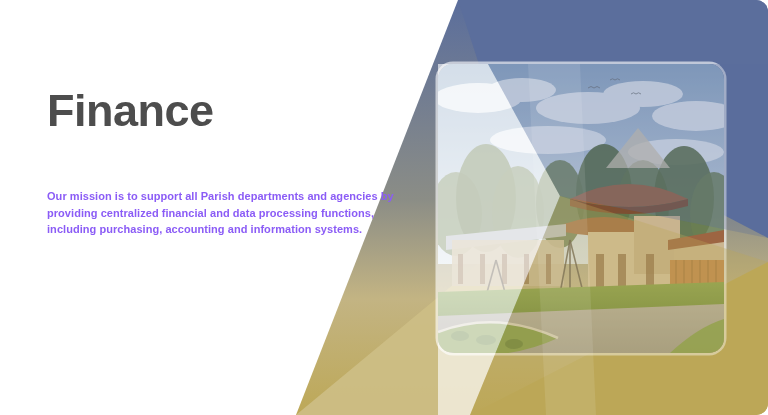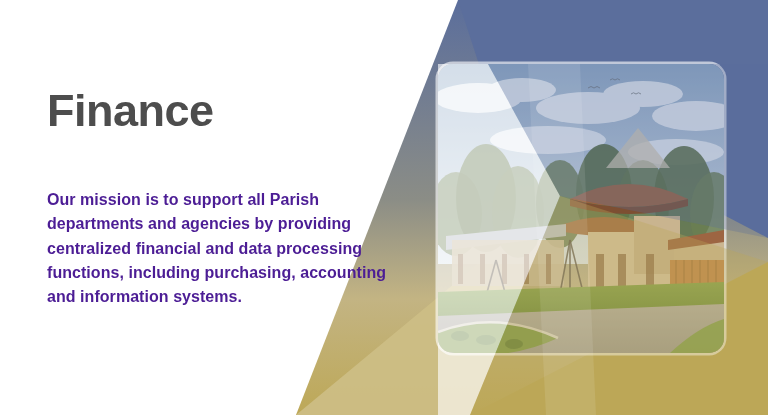--- a/index.html
+++ b/index.html
@@ -7,20 +7,21 @@
     padding: 0;
     background: #ffffff;
   }
   #slide {
     position: relative;
     width: 768px;
     height: 415px;
     overflow: hidden;
     background: #ffffff;
     font-family: "Liberation Sans", sans-serif;
+    border-radius: 12px;
   }
 
   
   #bg-shapes {
     position: absolute;
     inset: 0;
     width: 768px;
     height: 415px;
     z-index: 0;
   }
@@ -37,23 +38,23 @@
     font-size: 45px;
     font-weight: 700;
     color: #4d4d4d;
     letter-spacing: -0.5px;
     line-height: 1.0;
     margin: 0 0 0 0;
     font-family: "Liberation Sans", sans-serif;
   }
   #mission-text {
     margin-top: 55px;
-    font-size: 16px;
+    font-size: 11px;
     font-weight: 700;
-    color: #4c1d95;
+    color: #8b5cf6;
     line-height: 1.52;
     width: 352px;
     letter-spacing: 0.05px;
   }
 
   
   #image-card {
     position: absolute;
     left: 438px;
     top: 64px;

